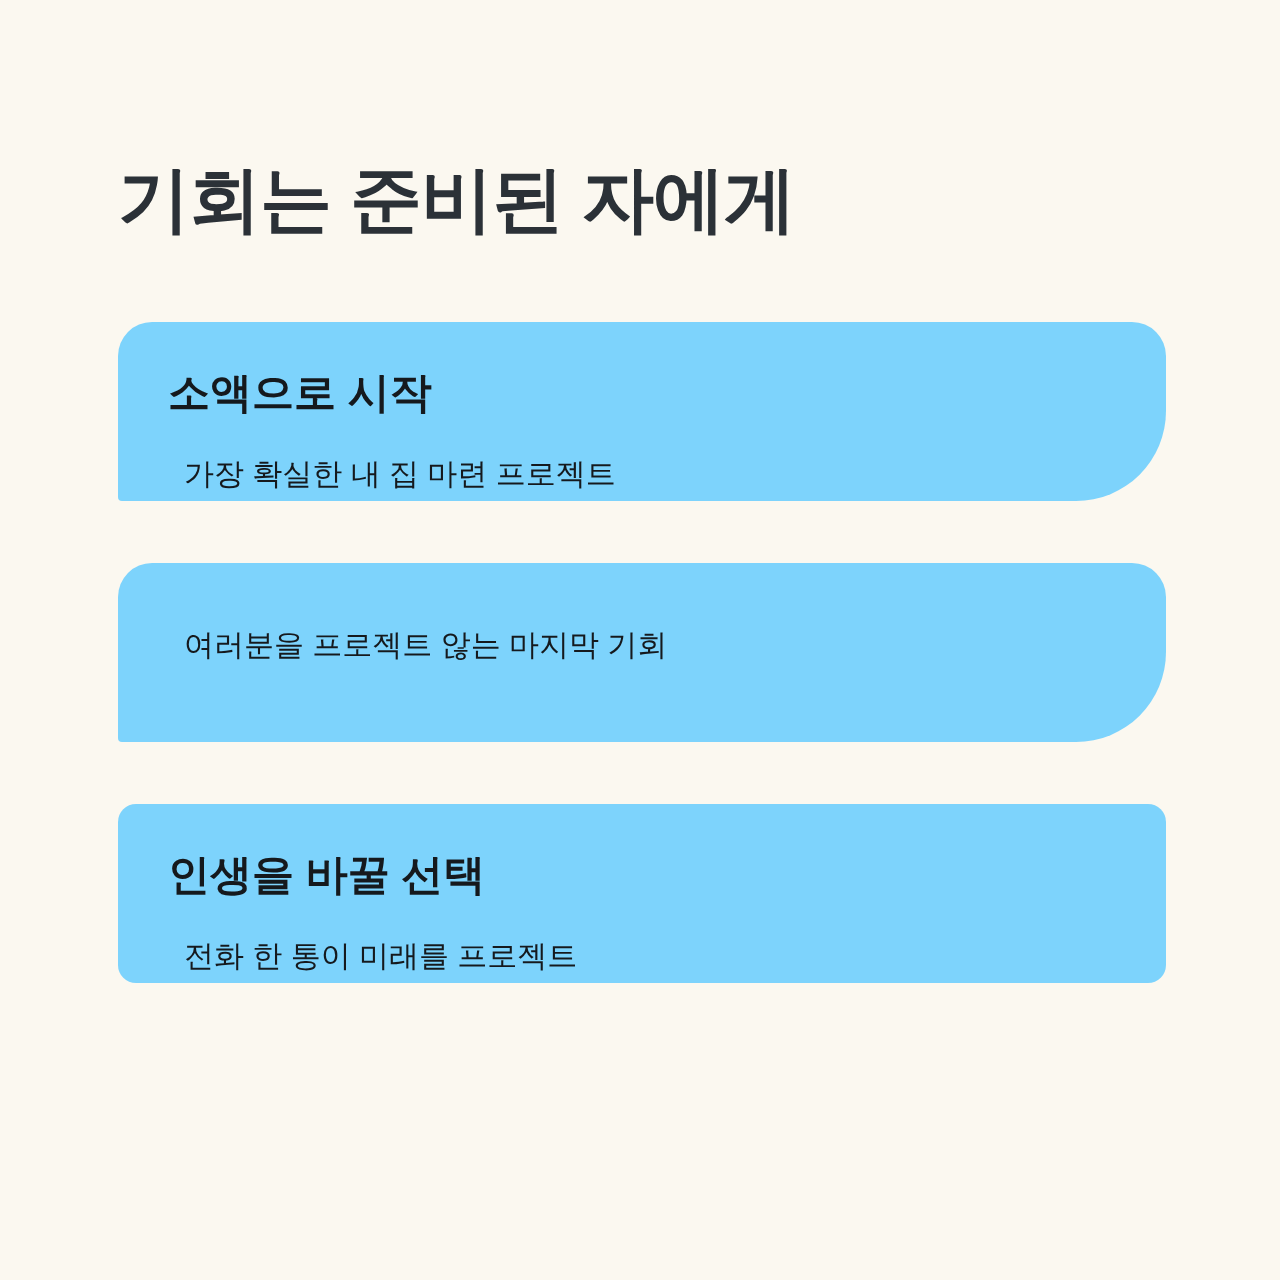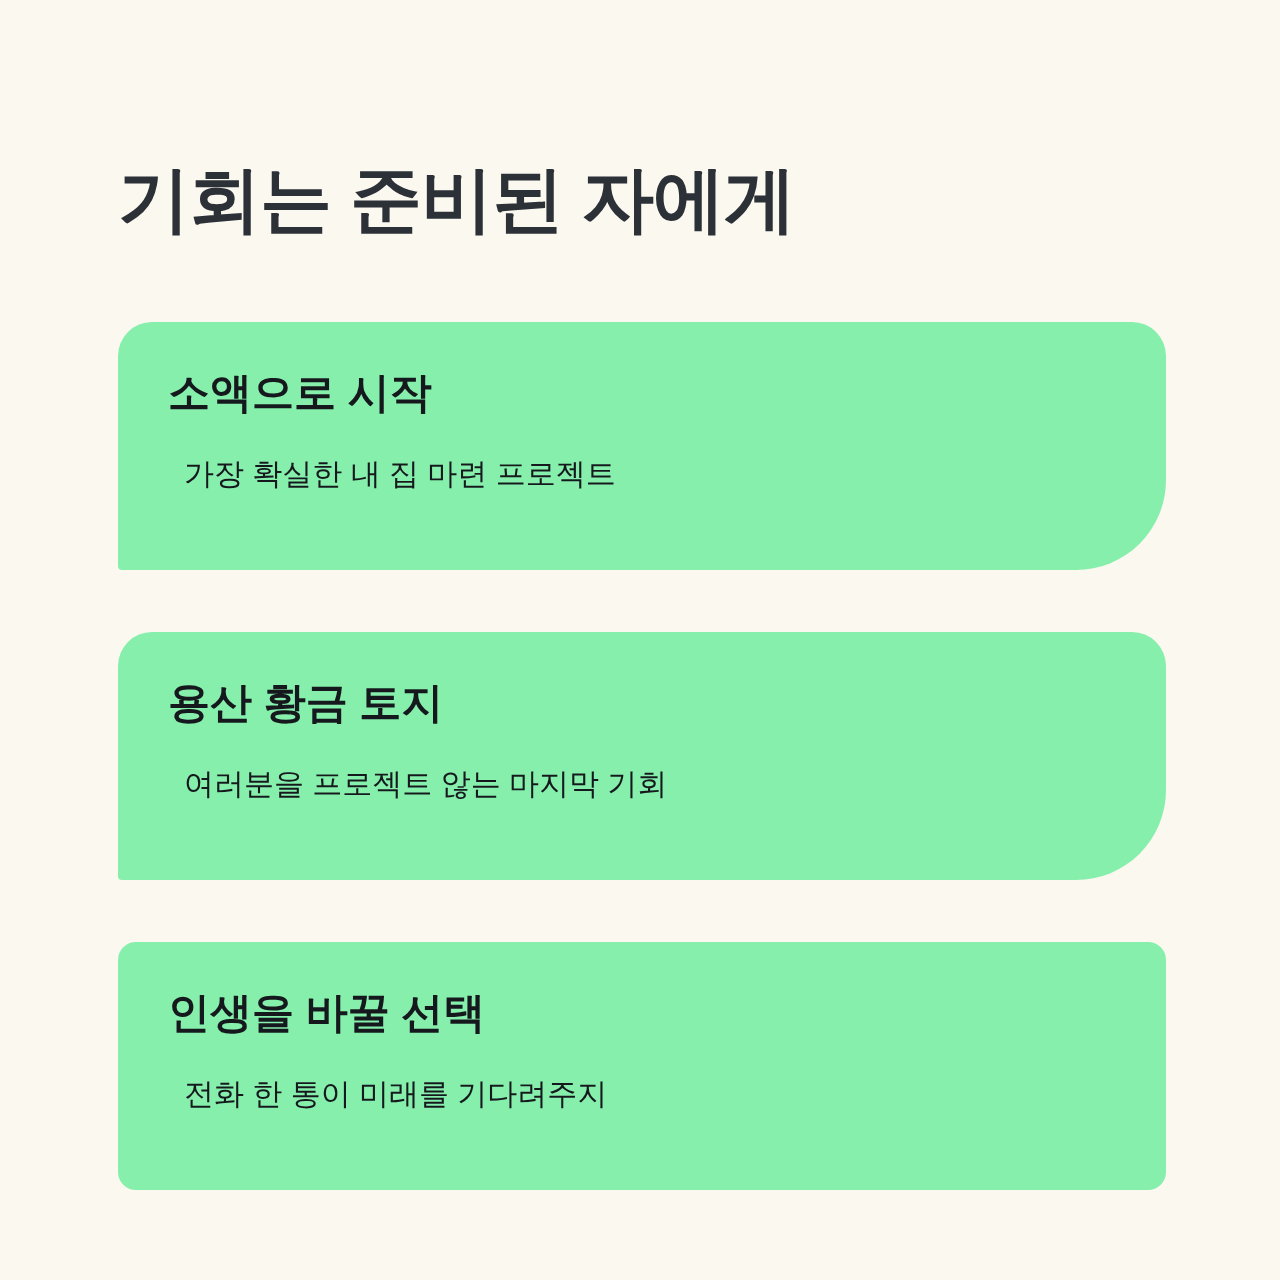--- a/index.html
+++ b/index.html
@@ -34,23 +34,23 @@
   }
   .cards {
     position: absolute;
     left: 118px;
     top: 322px;
     width: 1048px;
   }
   .card {
     position: relative;
     box-sizing: border-box;
-    background: #86efac;
+    background: #7dd3fc;
     width: 1048px;
-    height: 248px;
+    height: 179px;
     margin-bottom: 62px;
     padding: 46px 0 0 50px;
     border-top-left-radius: 34px;
     border-top-right-radius: 34px;
     border-bottom-right-radius: 90px;
     border-bottom-left-radius: 4px;
   }
   .card:last-child {
     margin-bottom: 0;
     border-radius: 18px;
@@ -80,23 +80,22 @@
   <h1 class="title">기회는 준비된 자에게</h1>
 
   <div class="cards">
 
     <div class="card">
       <div class="card-title">소액으로 시작</div>
       <div class="card-desc">가장 확실한 내 집 마련 프로젝트</div>
     </div>
 
     <div class="card">
-      <div class="card-title">용산 황금 토지</div>
       <div class="card-desc">여러분을 프로젝트 않는 마지막 기회</div>
     </div>
 
     <div class="card">
       <div class="card-title">인생을 바꿀 선택</div>
-      <div class="card-desc">전화 한 통이 미래를 기다려주지</div>
+      <div class="card-desc">전화 한 통이 미래를 프로젝트</div>
     </div>
 
   </div>
 </div>
 
 </body></html>

